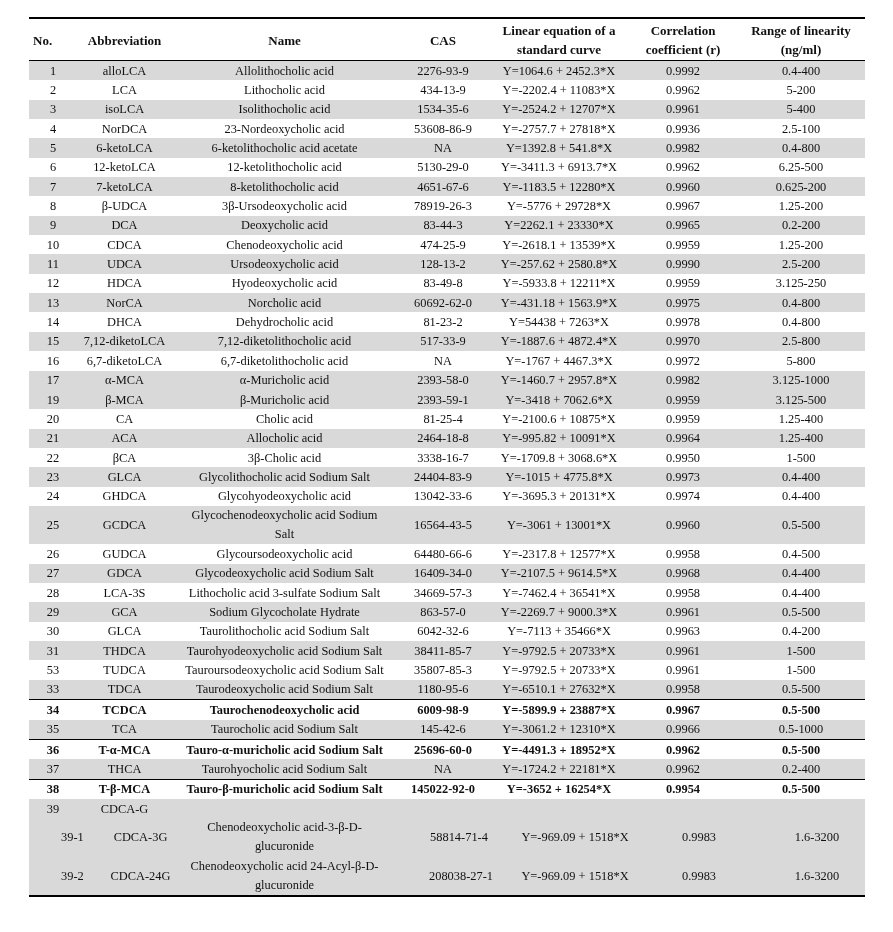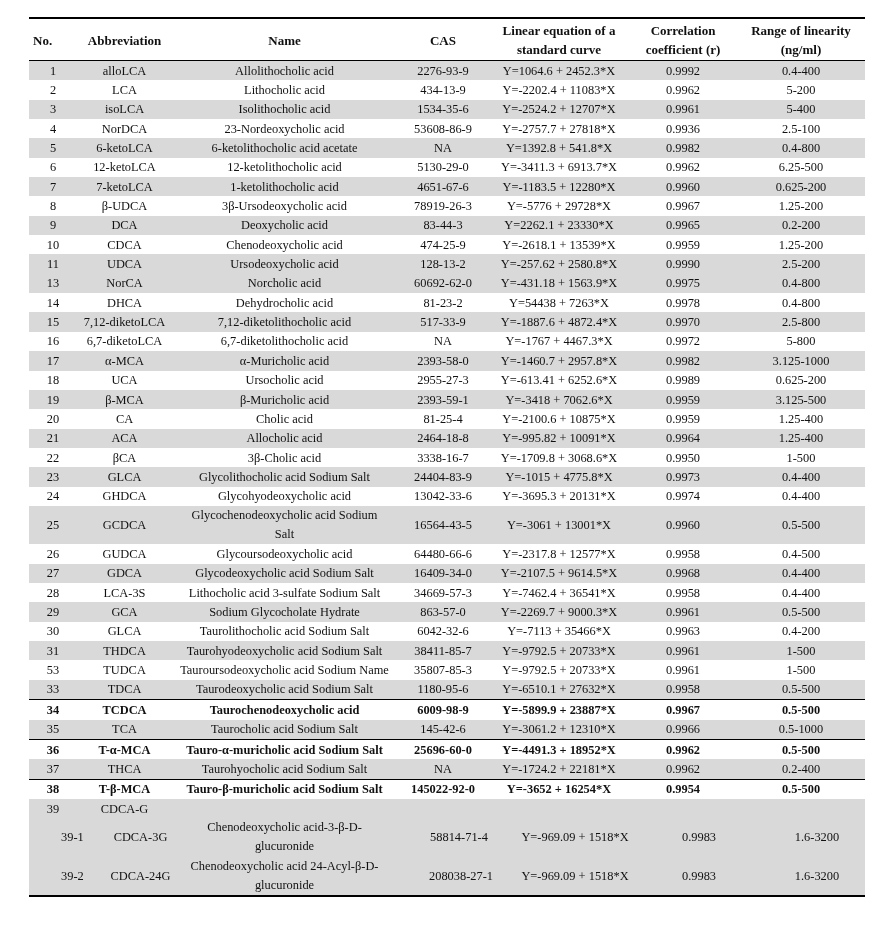--- a/index.html
+++ b/index.html
@@ -105,21 +105,21 @@
           <td>12-ketoLCA</td>
           <td class="nm">12-ketolithocholic acid</td>
           <td>5130-29-0</td>
           <td>Y=-3411.3 + 6913.7*X</td>
           <td>0.9962</td>
           <td>6.25-500</td>
         </tr>
         <tr class="g">
           <td>7</td>
           <td>7-ketoLCA</td>
-          <td class="nm">1-ketolithocholic acid</td>
+          <td class="nm">8-ketolithocholic acid</td>
           <td>4651-67-6</td>
           <td>Y=-1183.5 + 12280*X</td>
           <td>0.9960</td>
           <td>0.625-200</td>
         </tr>
         <tr>
           <td>8</td>
           <td>β-UDCA</td>
           <td class="nm">3β-Ursodeoxycholic acid</td>
           <td>78919-26-3</td>
@@ -147,20 +147,29 @@
         </tr>
         <tr class="g">
           <td>11</td>
           <td>UDCA</td>
           <td class="nm">Ursodeoxycholic acid</td>
           <td>128-13-2</td>
           <td>Y=-257.62 + 2580.8*X</td>
           <td>0.9990</td>
           <td>2.5-200</td>
         </tr>
+        <tr>
+          <td>12</td>
+          <td>HDCA</td>
+          <td class="nm">Hyodeoxycholic acid</td>
+          <td>83-49-8</td>
+          <td>Y=-5933.8 + 12211*X</td>
+          <td>0.9959</td>
+          <td>3.125-250</td>
+        </tr>
         <tr class="g">
           <td>13</td>
           <td>NorCA</td>
           <td class="nm">Norcholic acid</td>
           <td>60692-62-0</td>
           <td>Y=-431.18 + 1563.9*X</td>
           <td>0.9975</td>
           <td>0.4-800</td>
         </tr>
         <tr>
@@ -192,29 +201,20 @@
         </tr>
         <tr class="g">
           <td>17</td>
           <td>α-MCA</td>
           <td class="nm">α-Muricholic acid</td>
           <td>2393-58-0</td>
           <td>Y=-1460.7 + 2957.8*X</td>
           <td>0.9982</td>
           <td>3.125-1000</td>
         </tr>
-        <tr>
-          <td>18</td>
-          <td>UCA</td>
-          <td class="nm">Ursocholic acid</td>
-          <td>2955-27-3</td>
-          <td>Y=-613.41 + 6252.6*X</td>
-          <td>0.9989</td>
-          <td>0.625-200</td>
-        </tr>
         <tr class="g">
           <td>19</td>
           <td>β-MCA</td>
           <td class="nm">β-Muricholic acid</td>
           <td>2393-59-1</td>
           <td>Y=-3418 + 7062.6*X</td>
           <td>0.9959</td>
           <td>3.125-500</td>
         </tr>
         <tr>
@@ -321,21 +321,21 @@
           <td>THDCA</td>
           <td class="nm">Taurohyodeoxycholic acid Sodium Salt</td>
           <td>38411-85-7</td>
           <td>Y=-9792.5 + 20733*X</td>
           <td>0.9961</td>
           <td>1-500</td>
         </tr>
         <tr>
           <td>53</td>
           <td>TUDCA</td>
-          <td class="nm">Tauroursodeoxycholic acid Sodium Name</td>
+          <td class="nm">Tauroursodeoxycholic acid Sodium Salt</td>
           <td>35807-85-3</td>
           <td>Y=-9792.5 + 20733*X</td>
           <td>0.9961</td>
           <td>1-500</td>
         </tr>
         <tr class="g">
           <td>33</td>
           <td>TDCA</td>
           <td class="nm">Taurodeoxycholic acid Sodium Salt</td>
           <td>1180-95-6</td>

